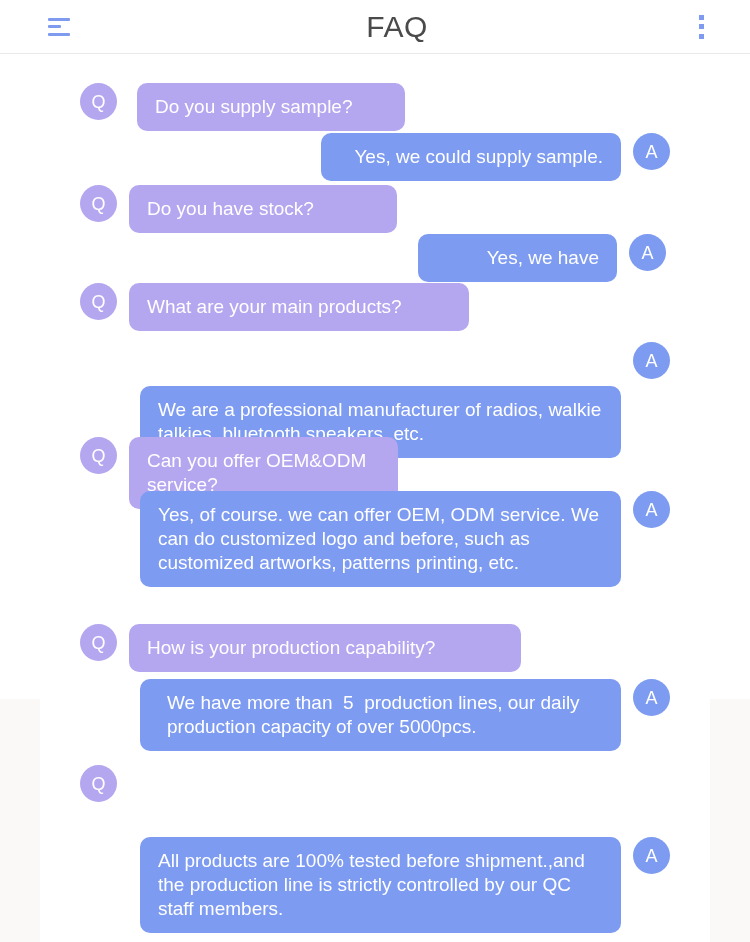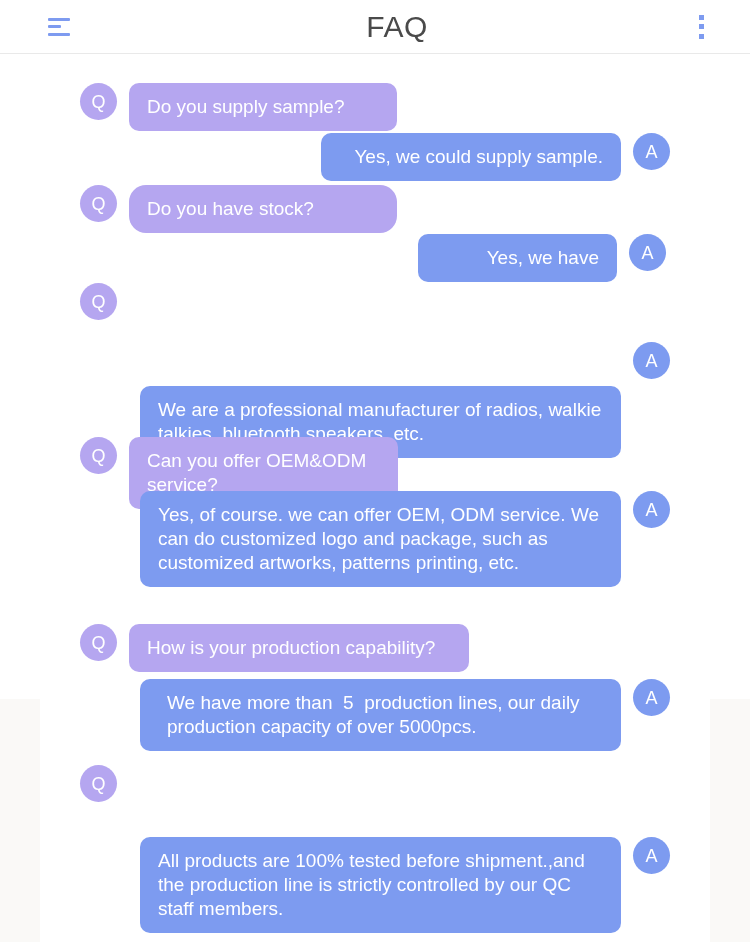--- a/index.html
+++ b/index.html
@@ -158,52 +158,53 @@
     <i></i>
   </div>
 </div>
 
 <div class="chat" style="height: 888px;">
   <div class="side-panel left"></div>
   <div class="side-panel right"></div>
   <div id="rows" style="position: relative;">
       <div class="row q" style="position: absolute; top: 29px; left: 40px; right: 40px;">
         <div class="avatar q-av">Q</div>
-        <div class="bubble q-b" style="width: 268px;">Do you supply sample?</div>
+        <div class="bubble q-b" style="width: 268px; margin-left: 8px;">Do you supply sample?</div>
       </div>
       <div class="row a" style="position: absolute; top: 79px; left: 40px; right: 40px;">
         <div class="bubble a-b short" style="width: 300px;">Yes, we could supply sample.</div>
         <div class="avatar a-av">A</div>
       </div>
       <div class="row q" style="position: absolute; top: 131px; left: 40px; right: 40px;">
         <div class="avatar q-av">Q</div>
-        <div class="bubble q-b" style="width: 268px; border-radius: 17px;">Do you have stock?</div>
+        <div class="bubble q-b" style="width: 268px;">Do you have stock?</div>
       </div>
       <div class="row a" style="position: absolute; top: 180px; left: 40px; right: 44px;">
         <div class="bubble a-b short" style="width: 199px;">Yes, we have</div>
         <div class="avatar a-av">A</div>
       </div>
       <div class="row q" style="position: absolute; top: 229px; left: 40px; right: 40px;">
         <div class="avatar q-av">Q</div>
+        <div class="bubble q-b" style="width: 340px;">What are your main products?</div>
       </div>
       <div class="row a" style="position: absolute; top: 288px; left: 40px; right: 40px;">
         <div class="bubble a-b" style="width: 481px; margin-top: 44px;">We are a professional manufacturer of radios, walkie talkies, bluetooth speakers, etc.</div>
         <div class="avatar a-av">A</div>
       </div>
       <div class="row q" style="position: absolute; top: 383px; left: 40px; right: 40px;">
         <div class="avatar q-av">Q</div>
         <div class="bubble q-b" style="width: 269px;">Can you offer OEM&amp;ODM service?</div>
       </div>
       <div class="row a" style="position: absolute; top: 437px; left: 40px; right: 40px;">
-        <div class="bubble a-b" style="width: 481px;">Yes, of course. we can offer OEM, ODM service. We can do customized logo and package, such as customized artworks, patterns printing, etc.</div>
+        <div class="bubble a-b" style="width: 481px;">Yes, of course. we can offer OEM, ODM service. We can do customized logo and before, such as customized artworks, patterns printing, etc.</div>
         <div class="avatar a-av">A</div>
       </div>
       <div class="row q" style="position: absolute; top: 570px; left: 40px; right: 40px;">
         <div class="avatar q-av">Q</div>
-        <div class="bubble q-b" style="width: 340px;">How is your production capability?</div>
+        <div class="bubble q-b" style="width: 392px;">How is your production capability?</div>
       </div>
       <div class="row a" style="position: absolute; top: 625px; left: 40px; right: 40px;">
         <div class="bubble a-b" style="width: 481px; padding-left: 27px;">We have more than  5  production lines, our daily production capacity of over 5000pcs.</div>
         <div class="avatar a-av">A</div>
       </div>
       <div class="row q" style="position: absolute; top: 711px; left: 40px; right: 40px;">
         <div class="avatar q-av">Q</div>
       </div>
       <div class="row a" style="position: absolute; top: 783px; left: 40px; right: 40px;">
         <div class="bubble a-b" style="width: 481px;">All products are 100% tested before shipment.,and the production line is strictly controlled by our QC staff members.</div>

